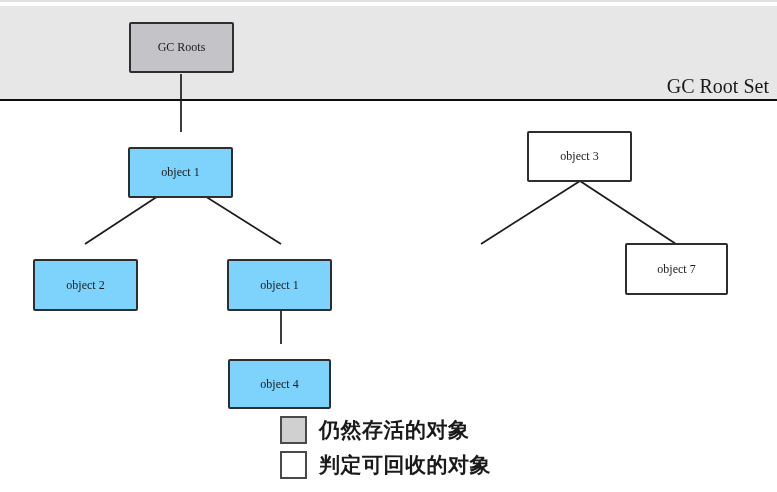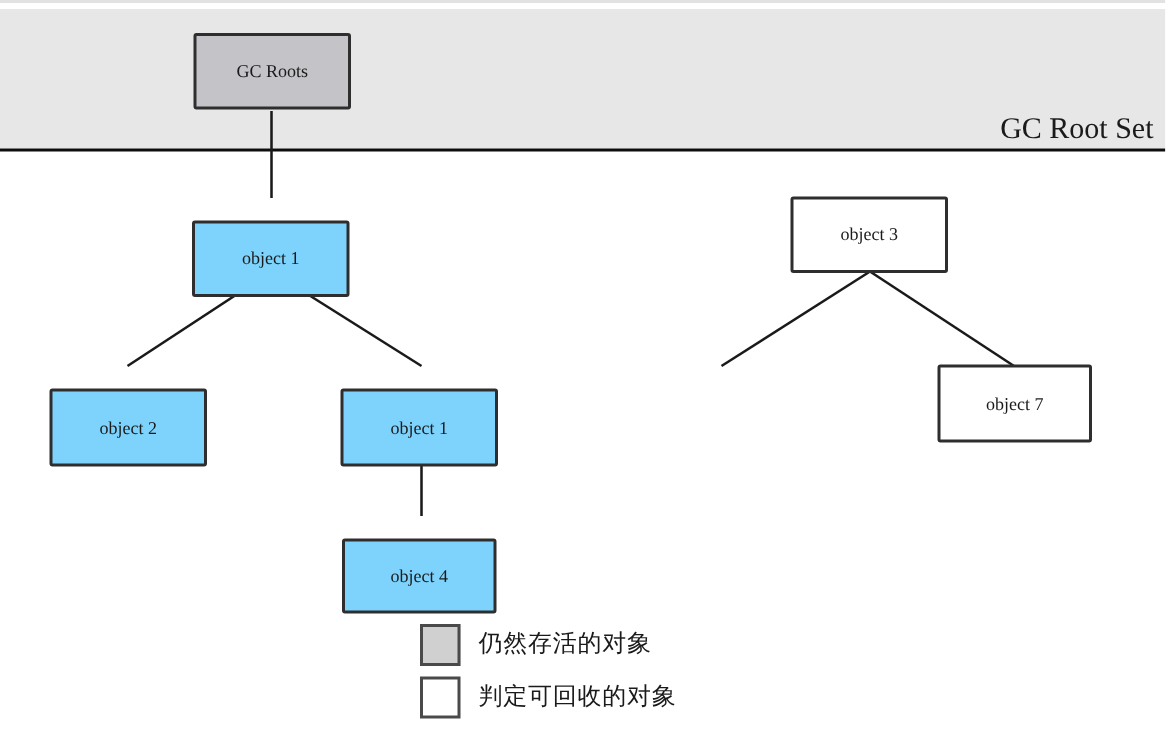--- a/index.html
+++ b/index.html
@@ -79,24 +79,25 @@
   .legend-swatch {
     box-sizing: border-box;
     width: 27px; height: 28px;
     border: 2px solid #4a4a4a;
     flex: 0 0 auto;
   }
   #legend-alive .legend-swatch       { background: #d0d0d0; }
   #legend-collectable .legend-swatch { background: #ffffff; }
   .legend-label {
     margin-left: 12px;
-    font-size: 16px;
+    font-size: 21px;
     line-height: 28px;
     letter-spacing: 0.5px;
     white-space: nowrap;
+    font-weight: bold;
   }
 </style>
 </head>
 <body>
 
 <div id="canvas">
 
   <div class="top-hairline"></div>
   <div class="root-band"></div>
   <div class="band-separator"></div>

